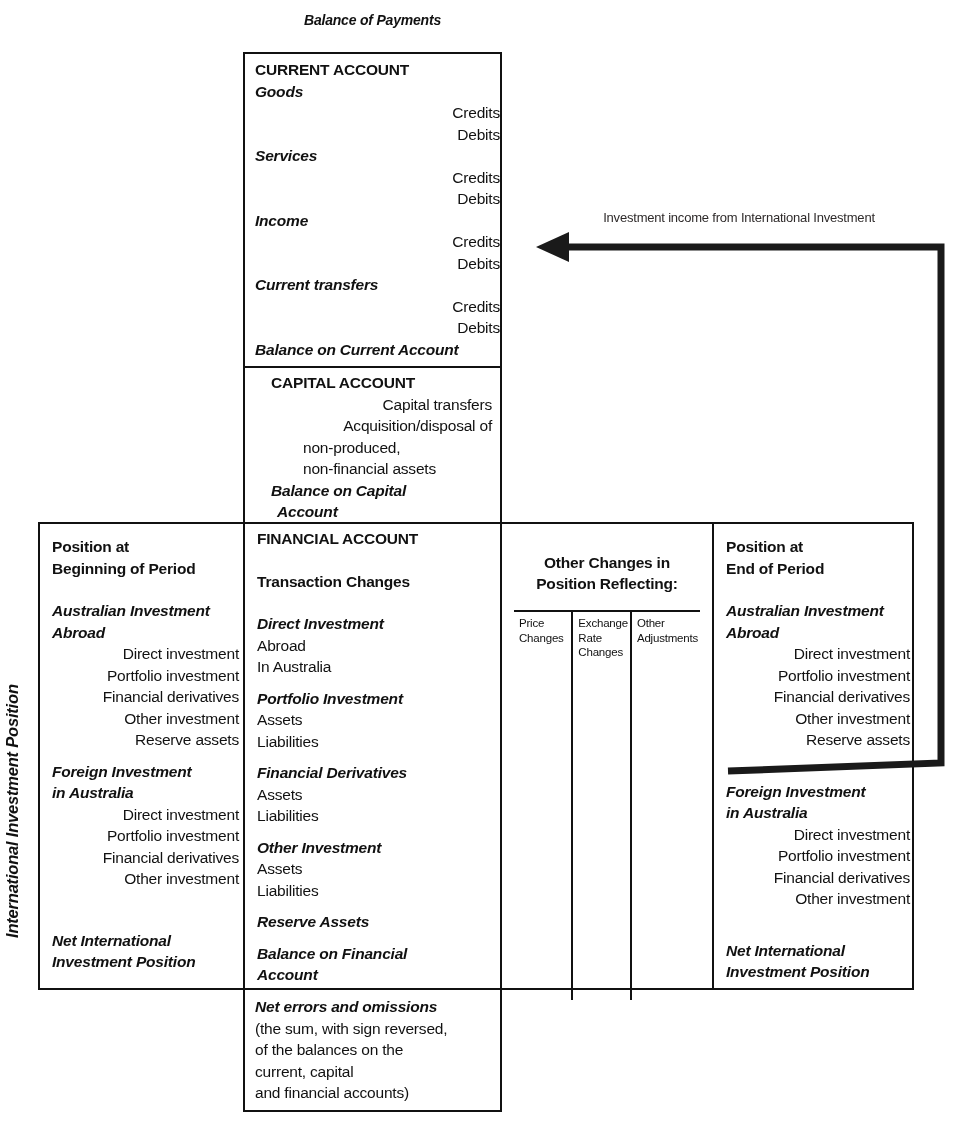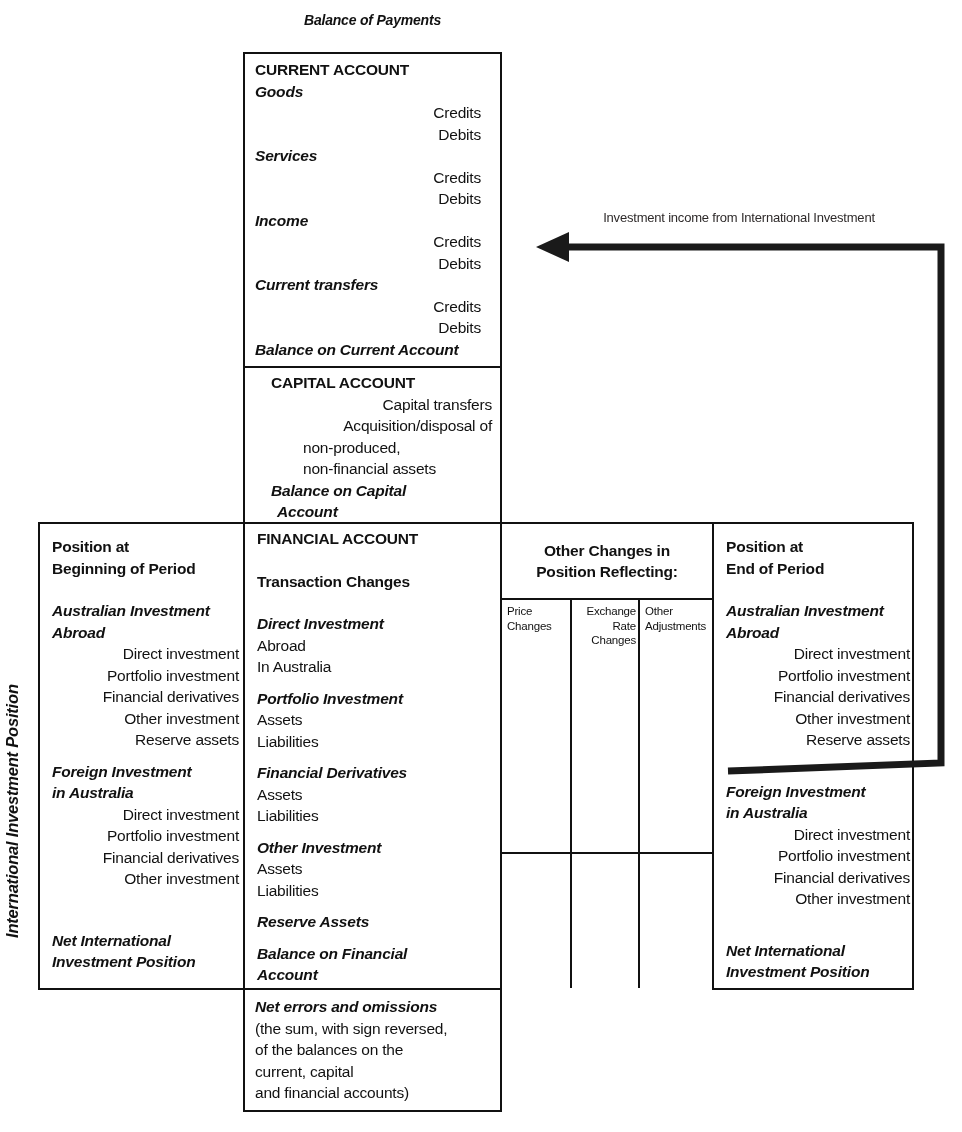--- a/index.html
+++ b/index.html
@@ -13,35 +13,35 @@
   .h{font-weight:bold;}
   .bi{font-weight:bold;font-style:italic;}
   .ind{padding-left:16px;text-align:right;}
   .ind2{padding-left:32px;}
   .ind1{padding-left:6px;}
   .gap{height:21px;}
   .gap-sm{height:10px;}
   .gap-md{height:30px;}
   #title{position:absolute;left:243px;top:12px;width:259px;text-align:center;
     font-size:14px;font-weight:bold;font-style:italic;}
-  #current-box{left:243px;top:52px;width:259px;height:316px;padding:5px 19px 0 10px;}
+  #current-box{left:243px;top:52px;width:259px;height:316px;padding:5px 0 0 10px;}
   #capital-box{left:243px;top:366px;width:259px;height:158px;padding:4px 8px 0 26px;}
   #left-box{left:38px;top:522px;width:207px;height:468px;padding:12px 4px 0 12px;}
   #financial-box{left:243px;top:522px;width:259px;height:468px;padding:4px 8px 0 12px;}
-  #other-box{left:500px;top:522px;width:214px;height:332px;padding:0;}
+  #other-box{left:500px;top:522px;width:214px;height:468px;padding:12px;}
   #right-box{left:712px;top:522px;width:202px;height:468px;padding:12px 2px 0 12px;}
   #neterrors-box{left:243px;top:988px;width:259px;height:124px;padding:6px 8px 0 10px;}
   #other-header{height:74px;border-bottom:2px solid #111;display:flex;flex-direction:column;
     justify-content:center;text-align:center;font-size:15.5px;font-weight:bold;line-height:21px;}
   #other-cols{display:flex;height:388px;}
   .ocol{box-sizing:border-box;padding:4px 2px 0 5px;font-size:11.5px;line-height:14.5px;
     white-space:normal;letter-spacing:-0.2px;}
   .ocol.b{border-right:2px solid #111;}
   #col-price{width:70px;}
-  #col-exch{width:68px;text-align:right;}
+  #col-exch{width:68px;}
   #col-othadj{width:70px;flex:1;}
   #side-label{position:absolute;left:-3px;top:618px;height:386px;width:30px;
     writing-mode:vertical-rl;transform:rotate(180deg);text-align:center;
     font-size:16.5px;font-weight:bold;font-style:italic;line-height:30px;}
   #arrow-label{position:absolute;left:548px;top:210px;width:382px;text-align:center;
     font-size:13px;color:#2e2a2a;letter-spacing:-0.2px;}
   #arrow-svg{position:absolute;left:0;top:0;pointer-events:none;}
 </style>
 </head>
 <body>

